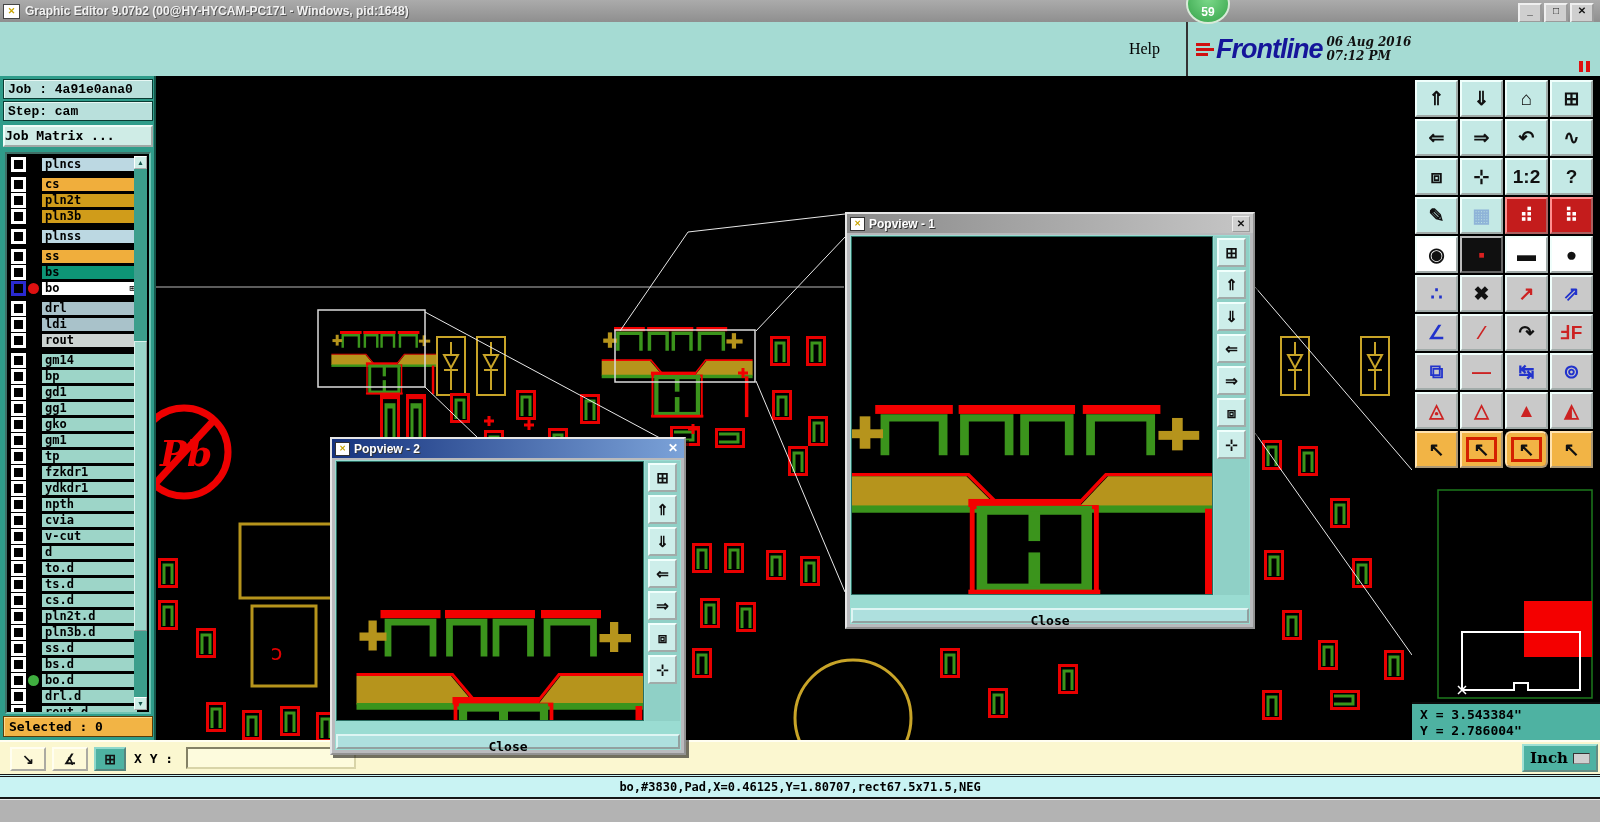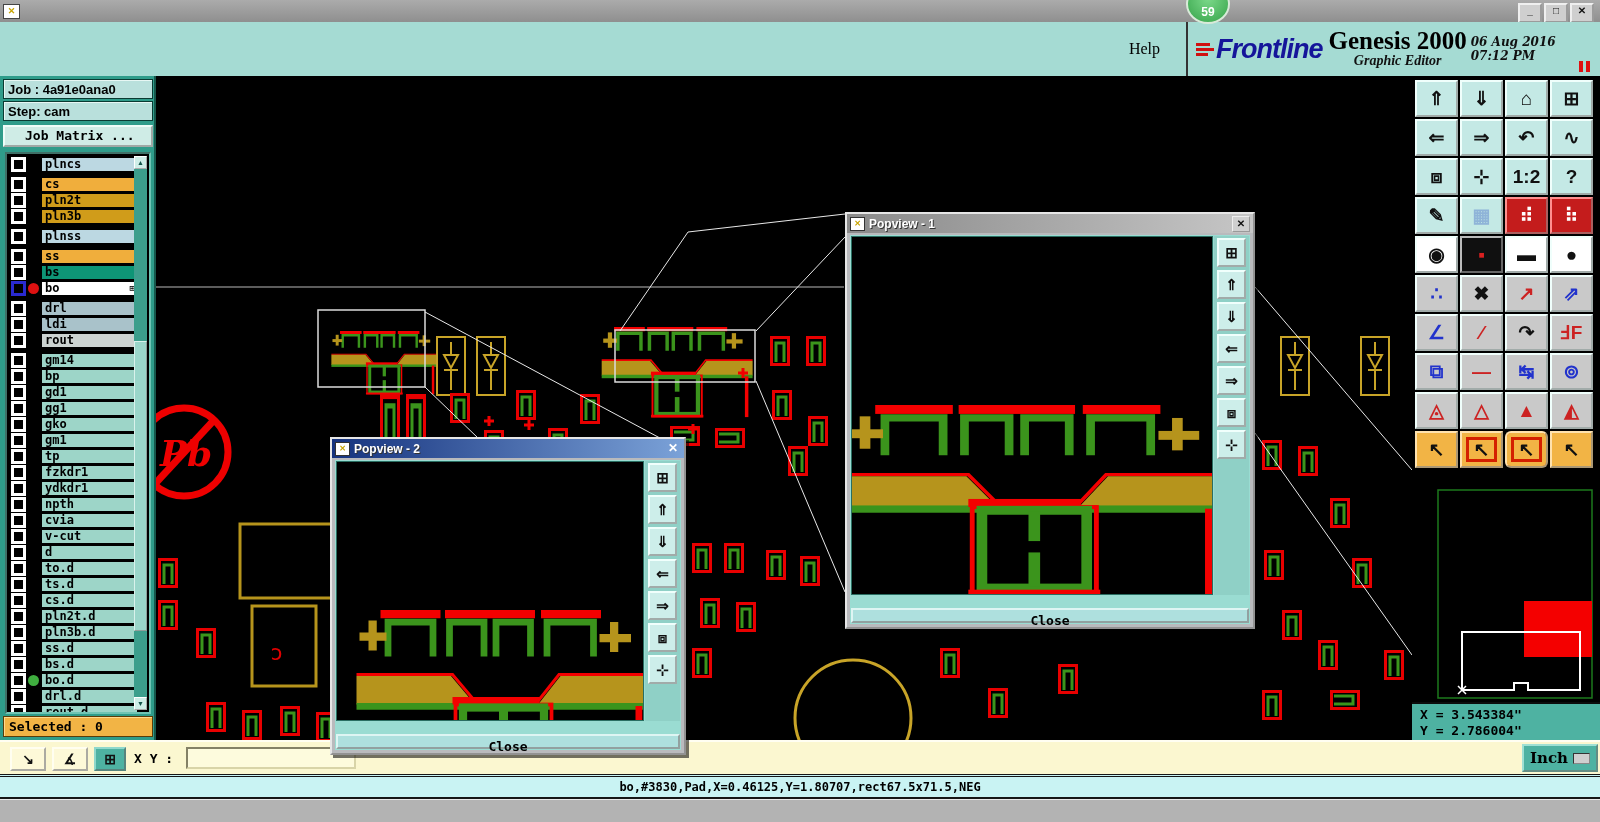--- a/index.html
+++ b/index.html
@@ -42,25 +42,25 @@
   .dt-block{margin-left:4px;font-family:"DejaVu Serif",serif;font-style:italic;font-weight:bold;
     font-size:12px;color:#111;line-height:14px;white-space:nowrap;}
   .pause{position:absolute;right:10px;bottom:4px;display:flex;gap:3px;}
   .pause i{width:4px;height:11px;background:#e01010;display:block;}
 
   
   .sidebar{position:absolute;left:0;top:76px;width:156px;height:664px;background:#2f9c8a;
     border-right:2px solid #16584c;box-sizing:border-box;}
   .sbox{position:absolute;left:3px;width:150px;height:20px;background:#b9e0dc;
     border:1px solid #0a3a32;box-shadow:inset 1px 1px 0 #e7f7f4;
-    font-family:Liberation Sans, sans-serif;font-weight:bold;font-size:13px;color:#000;
+    font-family:Liberation Mono, monospace;font-weight:bold;font-size:13px;color:#000;
     line-height:20px;padding-left:4px;box-sizing:border-box;white-space:nowrap;}
   .matrixbtn{position:absolute;left:3px;top:49px;width:150px;height:22px;background:#cfece6;
     border:2px outset #eefcf8;font-family:"DejaVu Sans Mono",monospace;font-weight:bold;
-    font-size:13px;color:#000;line-height:18px;padding-left:20px;box-sizing:border-box;cursor:default;}
+    font-size:13px;color:#000;line-height:18px;padding-left:0;box-sizing:border-box;cursor:default;}
   .layerlist{position:absolute;left:5px;top:76px;width:146px;height:562px;background:#000;
     border:2px inset #6fc4b4;box-sizing:border-box;padding:3px 0 14px 3px;overflow:hidden;}
   .lrow{position:relative;height:15px;margin-bottom:1px;display:flex;align-items:center;}
   .lrow:nth-child(2),.lrow:nth-child(5),.lrow:nth-child(6),
   .lrow:nth-child(9),.lrow:nth-child(12){margin-top:5px;}
   .cb{width:9px;height:9px;background:#000;border:3px solid #fff;outline:1px solid #000;
      margin-left:1px;flex:none;cursor:default;}
   .dot{width:11px;height:11px;border-radius:50%;margin-left:2px;flex:none;}
   .lab{margin-left:2px;width:92px;height:13px;border:1px solid #000;flex:none;
     font-family:"DejaVu Sans Mono",monospace;font-weight:bold;font-size:12px;line-height:13px;
@@ -143,44 +143,41 @@
   .pv-close{position:absolute;left:1px;right:1px;bottom:1px;height:15px;background:#aee0de;
     border:2px outset #def5f3;box-sizing:border-box;text-align:center;
     font-family:"DejaVu Sans Mono",monospace;font-weight:bold;font-size:13px;color:#000;
     line-height:22px;cursor:default;}
 </style>
 </head>
 <body>
 
 <div class="titlebar">
   <span class="appicon">✕</span>
+  <span class="title-text">Graphic Editor 9.07b2 (00@HY-HYCAM-PC171 - Windows, pid:1648)</span>
   <div class="winbtns">
     <span class="wbtn">_</span>
     <span class="wbtn">□</span>
     <span class="wbtn">✕</span>
   </div>
 </div>
 <div class="badge">59</div>
 
 <div class="menubar">
   <div class="help-wrap" style="margin-right:440px;">
     <span class="mi">Help</span>
   </div>
   <div class="brand">
     <div class="flogo">
       <span class="speed">
           <i></i>
           <i></i>
           <i></i>
         </span>
       <span class="flogo-text">Frontline</span>
-    </div>
-    <div class="gen-block">
-      <div class="gen-title">Genesis 2000</div>
-      <div class="gen-sub">Graphic Editor</div>
     </div>
     <div class="dt-block">
       <div>06 Aug 2016</div>
       <div>07:12 PM</div>
     </div>
     <div class="pause">
         <i></i>
         <i></i>
       </div>
   </div>

